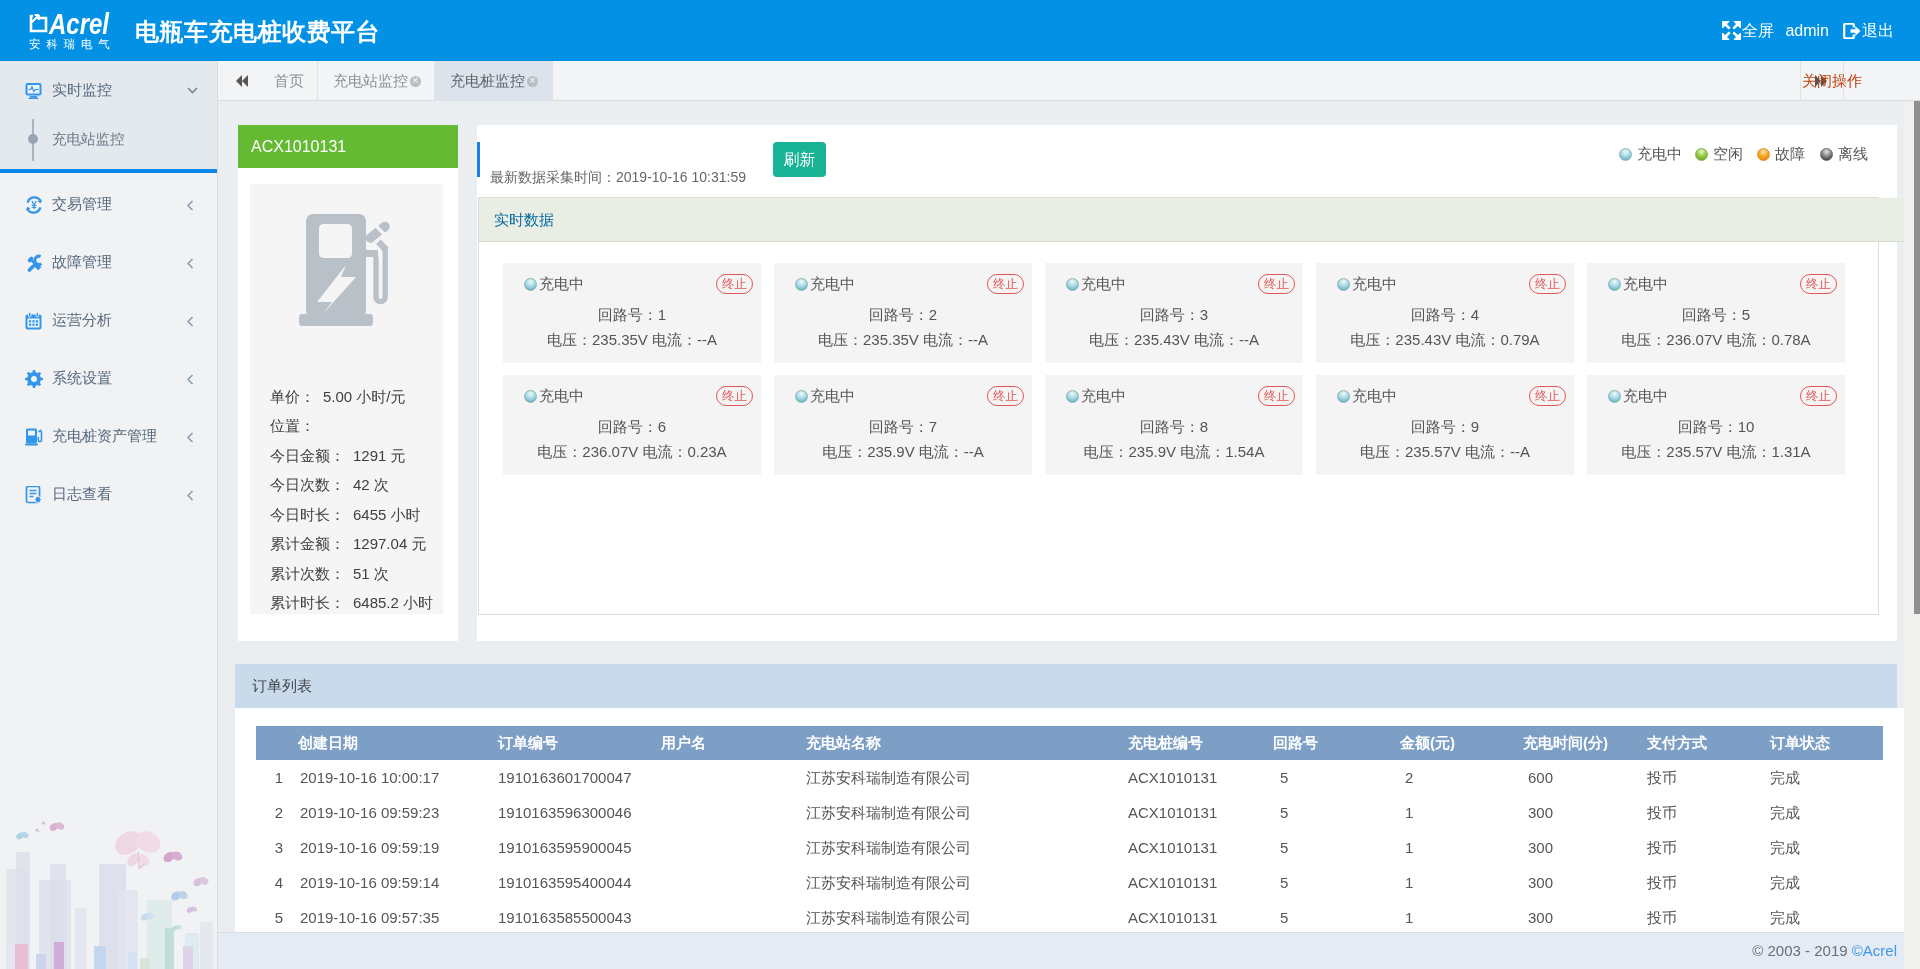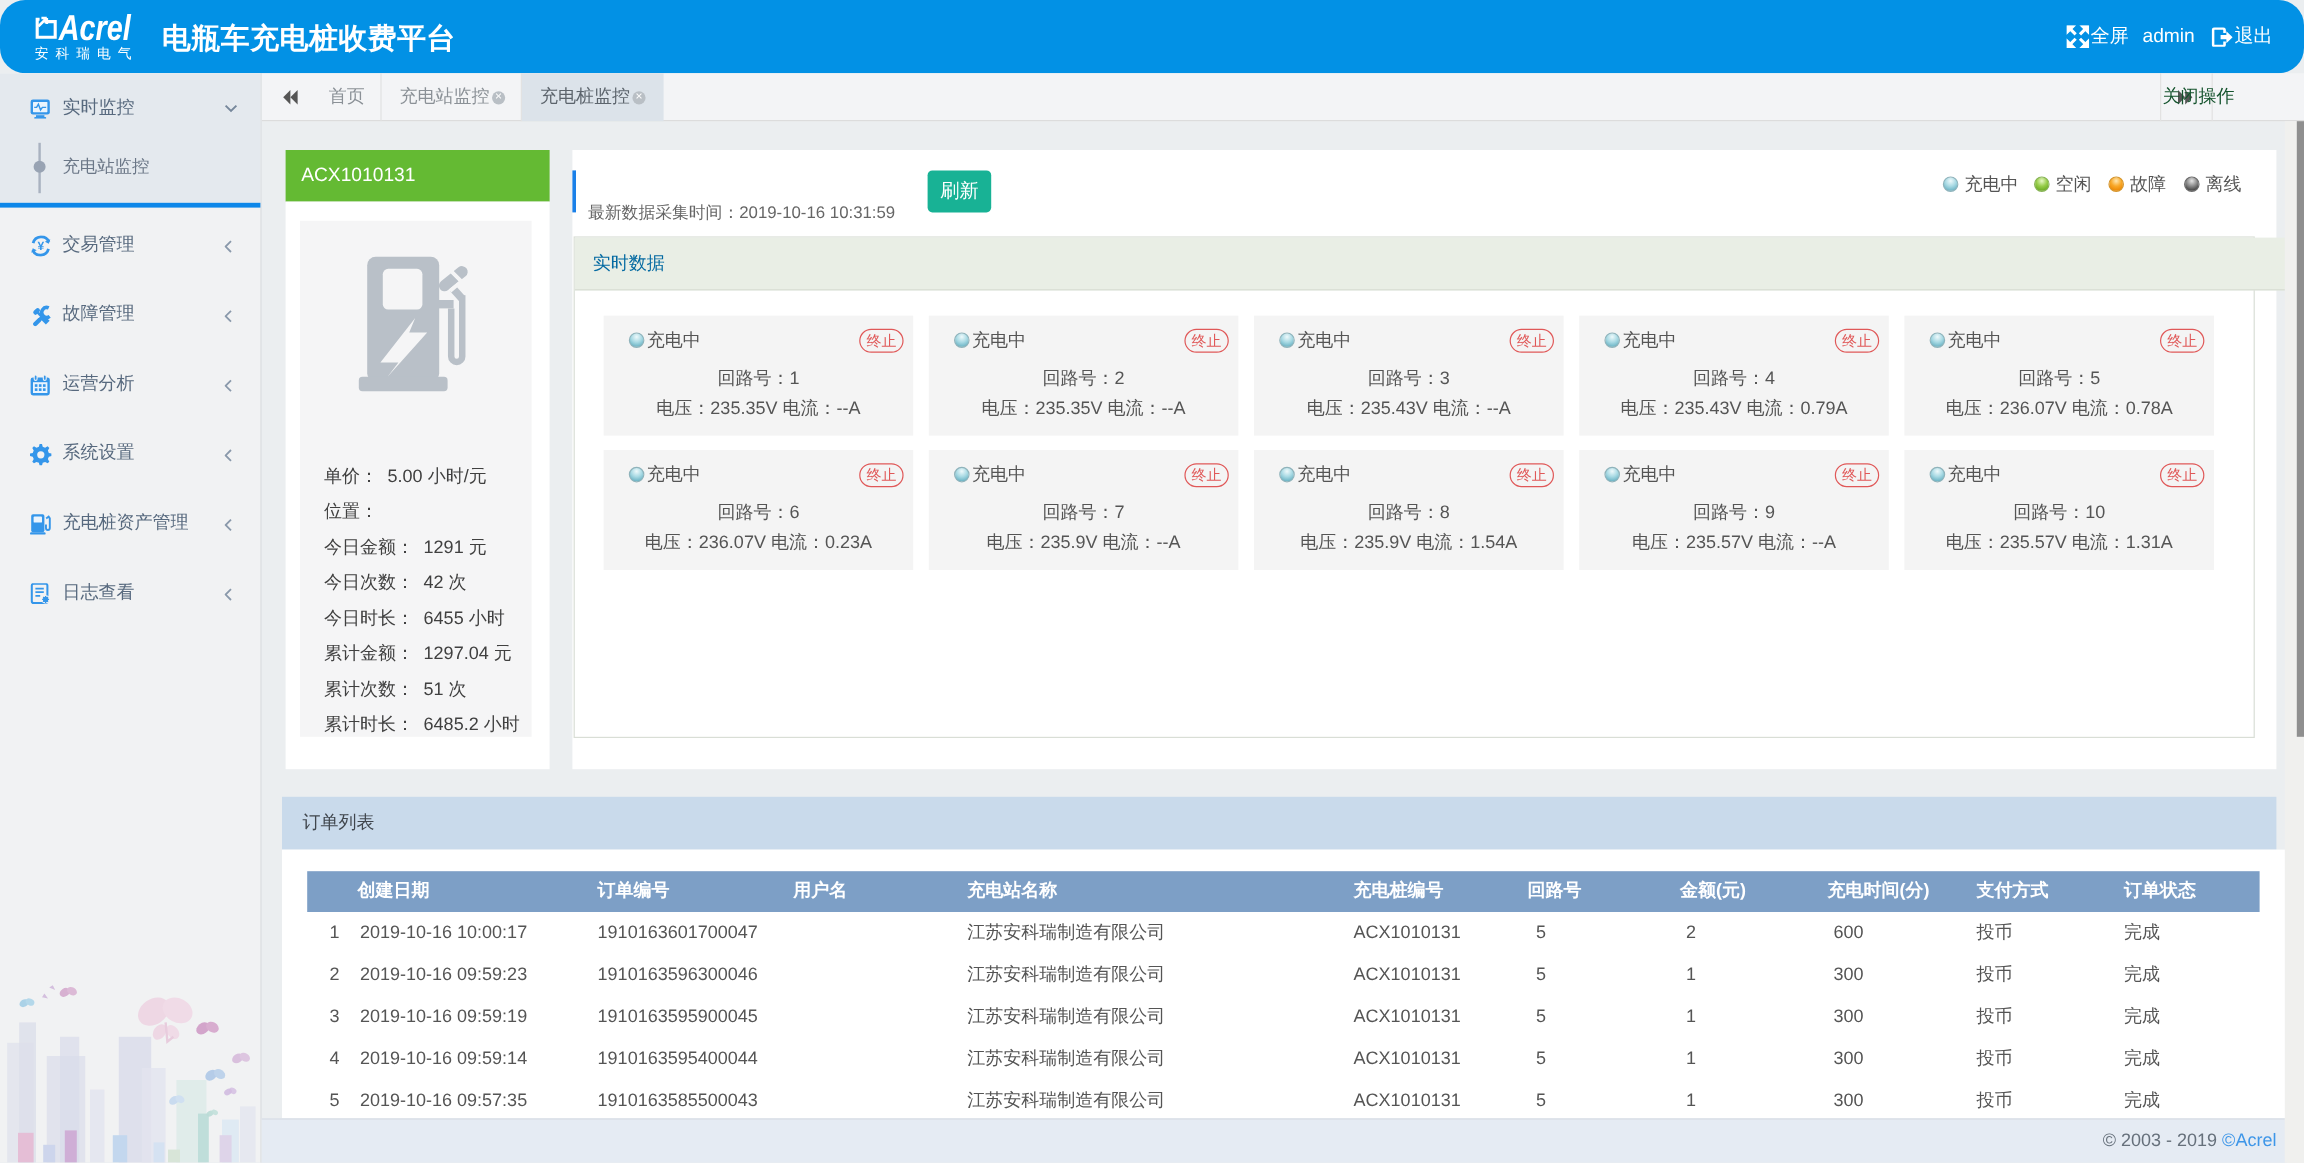--- a/index.html
+++ b/index.html
@@ -1,21 +1,21 @@
 <!DOCTYPE html>
 <html lang="zh"><head>
 <meta charset="utf-8">
 <title>电瓶车充电桩收费平台</title>
 <style>
   * { margin:0; padding:0; box-sizing:border-box; }
   html,body { width:1920px; height:969px; overflow:hidden; }
   body { font-family:"Liberation Sans", sans-serif; position:relative; background:#ebeef0; }
   .abs { position:absolute; }
   
-  #header { position:absolute; left:0; top:0; width:1920px; height:61px; background:#0291e5; color:#fff;border-radius:21px; }
+  #header { position:absolute; left:0; top:0; width:1920px; height:61px; background:#0291e5; color:#fff; }
   #logo-acrel { position:absolute; left:49px; top:7px; font-size:30px; font-weight:bold; font-style:italic; transform:scaleX(.8); transform-origin:0 0; }
   #logo-sub { position:absolute; left:29px; top:37px; font-size:11.5px; letter-spacing:5.8px; color:#ffffff; }
   #app-title { position:absolute; left:135px; top:16px; font-size:24px; font-weight:bold; letter-spacing:0.5px; }
   .hdr-right { position:absolute; top:0; height:61px; line-height:61px; font-size:16px; color:#fff; }
   
   #tabbar { position:absolute; left:218px; top:61px; width:1702px; height:40px; background:#f3f4f6; border-bottom:1px solid #dcdcdc; }
   .vsep { position:absolute; top:0; width:1px; height:40px; background:#e2e2e2; }
   .tabtxt { position:absolute; top:0; height:40px; line-height:40px; font-size:15px; color:#8b9197; }
   .closec { position:absolute; top:15px; width:11px; height:11px; border-radius:50%; background:#b9bfc5; color:#fff; font-size:10px; line-height:10px; text-align:center; }
   
@@ -103,21 +103,21 @@
   <div class="vsep" style="left:216px"></div>
   <div class="abs" style="left:217px;top:0;width:118px;height:40px;background:#dce3ea"></div>
   <div class="tabtxt" style="left:232px;color:#5c646c">充电桩监控</div>
   <div class="closec" style="left:309px">×</div>
   <div class="vsep" style="left:1582px"></div>
   <svg class="abs" style="left:1596px;top:13px" width="14" height="14" viewBox="0 0 14 14">
       <path d="M1 1 L1 13 L7 7 Z" fill="#555"></path>
       <path d="M7 1 L7 13 L13 7 Z" fill="#555"></path>
     </svg>
   <div class="vsep" style="left:1625px"></div>
-  <div class="tabtxt" style="left:1584px;color:#14532d">关闭操作</div>
+  <div class="tabtxt" style="left:1584px;color:#c2410c">关闭操作</div>
 </div>
 
 <div id="sidebar">
   <div class="abs" style="left:0;top:0;width:218px;height:108px;background:#e4e9ee"></div>
   <div class="mrow" style="top:0">
     <svg class="mico" width="17" height="17" viewBox="0 0 17 17">
         <rect x="0.5" y="1" width="16" height="12.5" rx="2" fill="#3496ea"></rect>
         <rect x="2.5" y="3" width="12" height="8.5" rx="0.5" fill="#eaf4fd"></rect>
         <polyline points="3.5,7.5 5.5,7.5 7,4.8 8.8,9.6 10.3,7.5 13.5,7.5" fill="none" stroke="#3496ea" stroke-width="1.2"></polyline>
         <rect x="5" y="14" width="7" height="1.6" fill="#3496ea"></rect>

